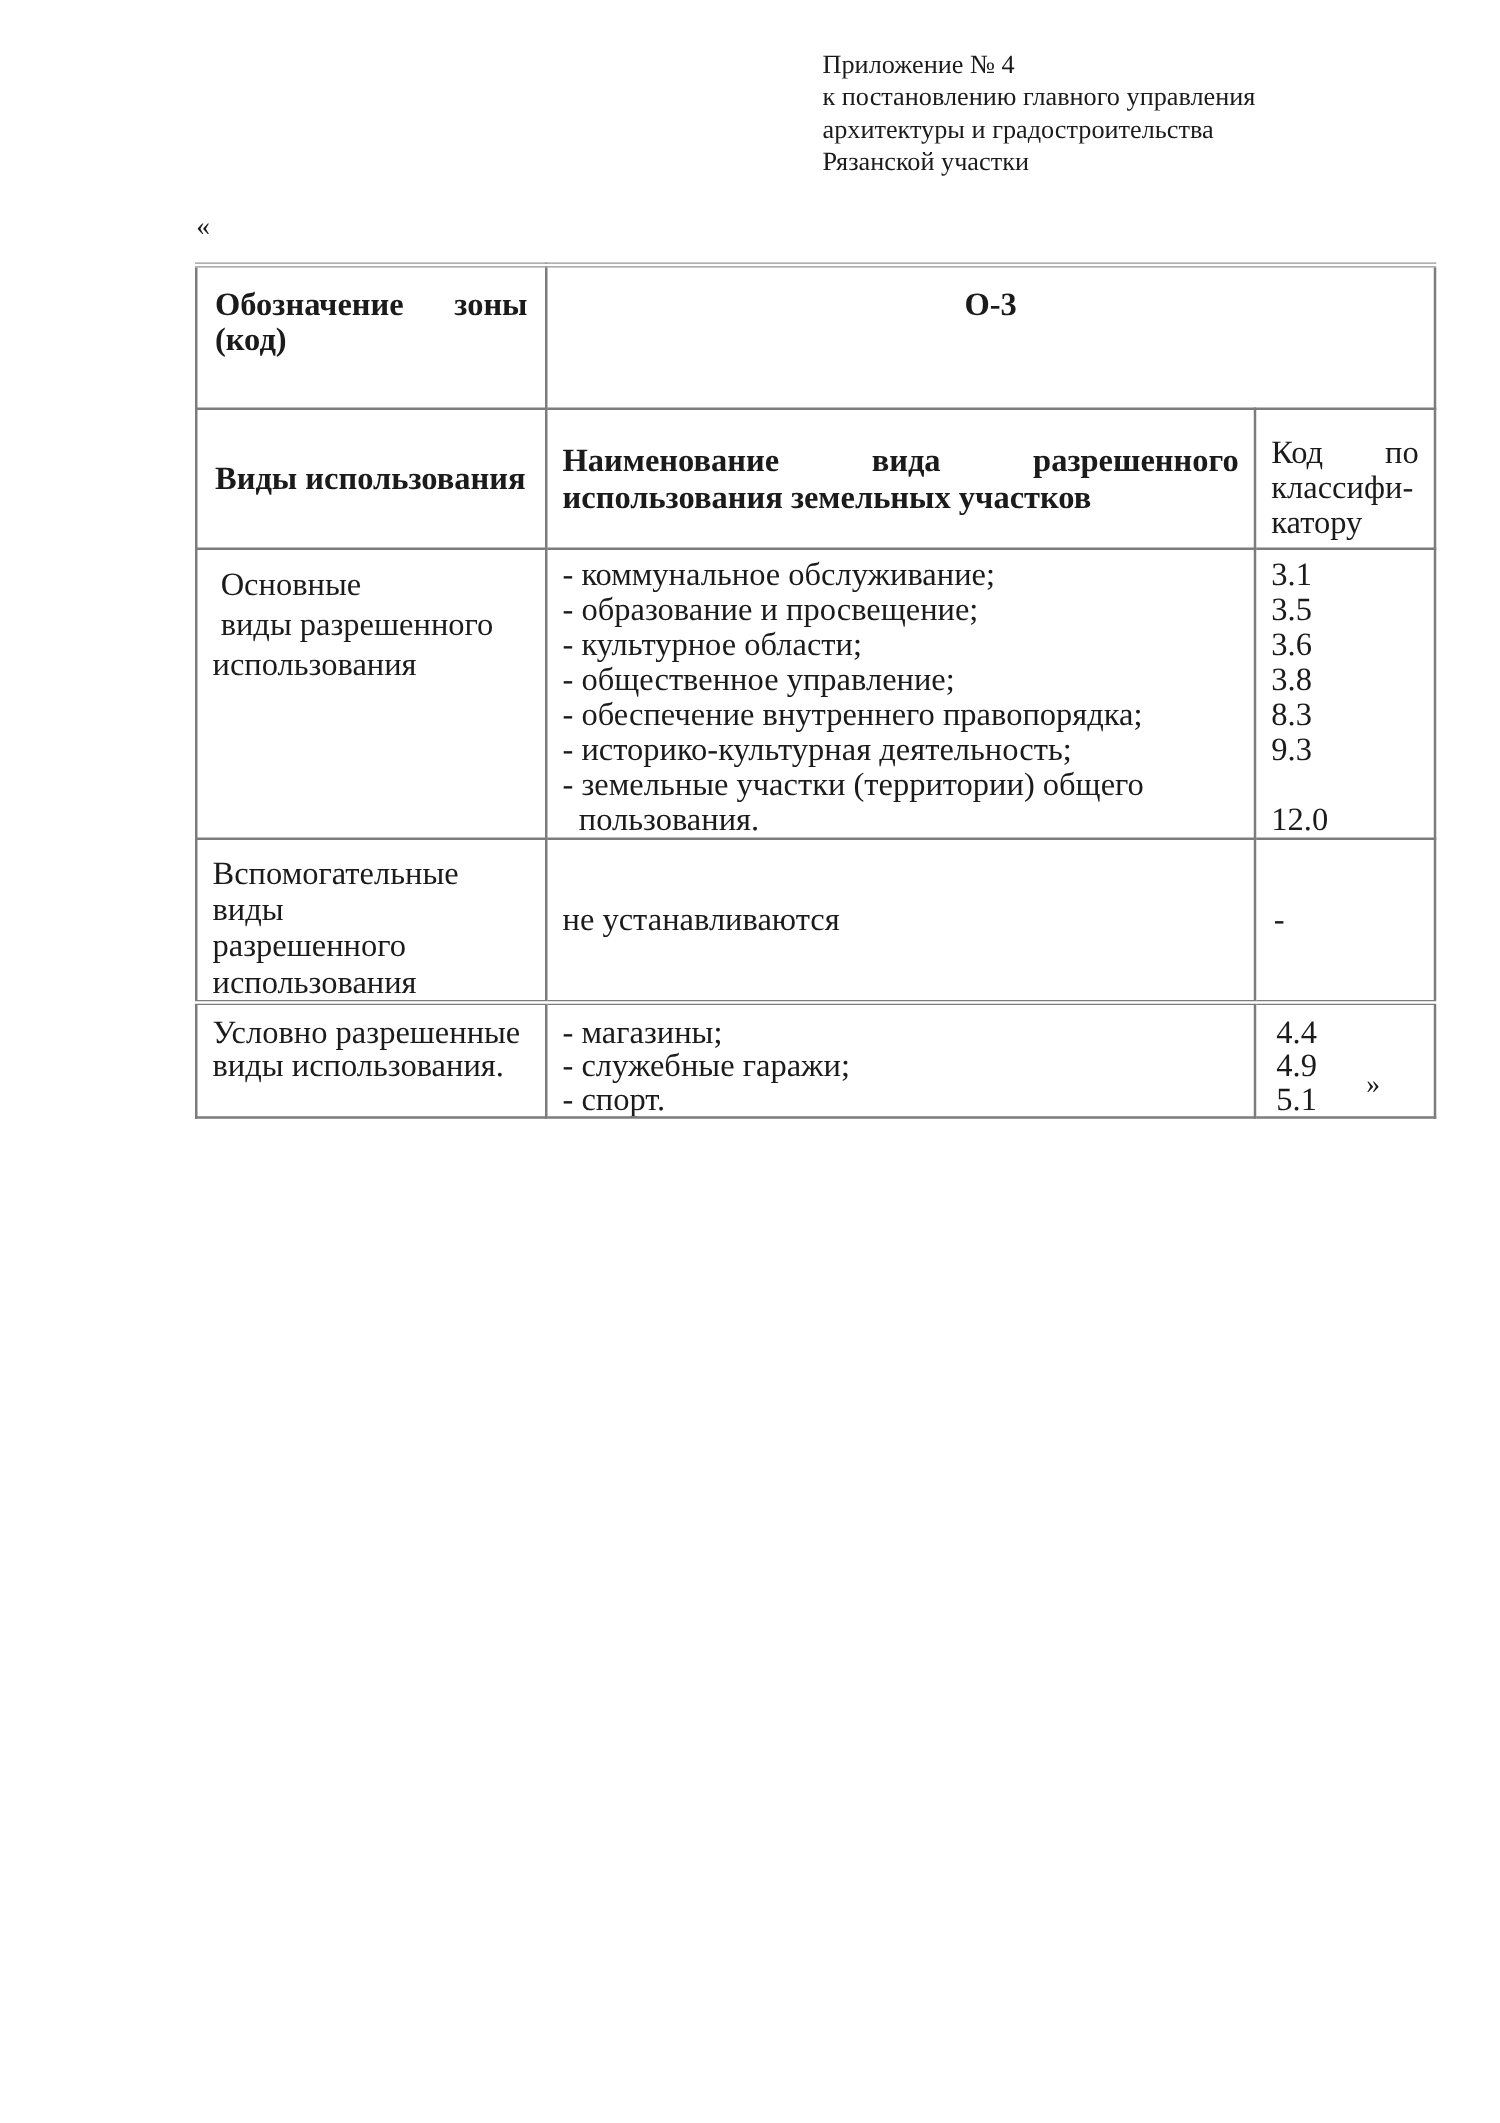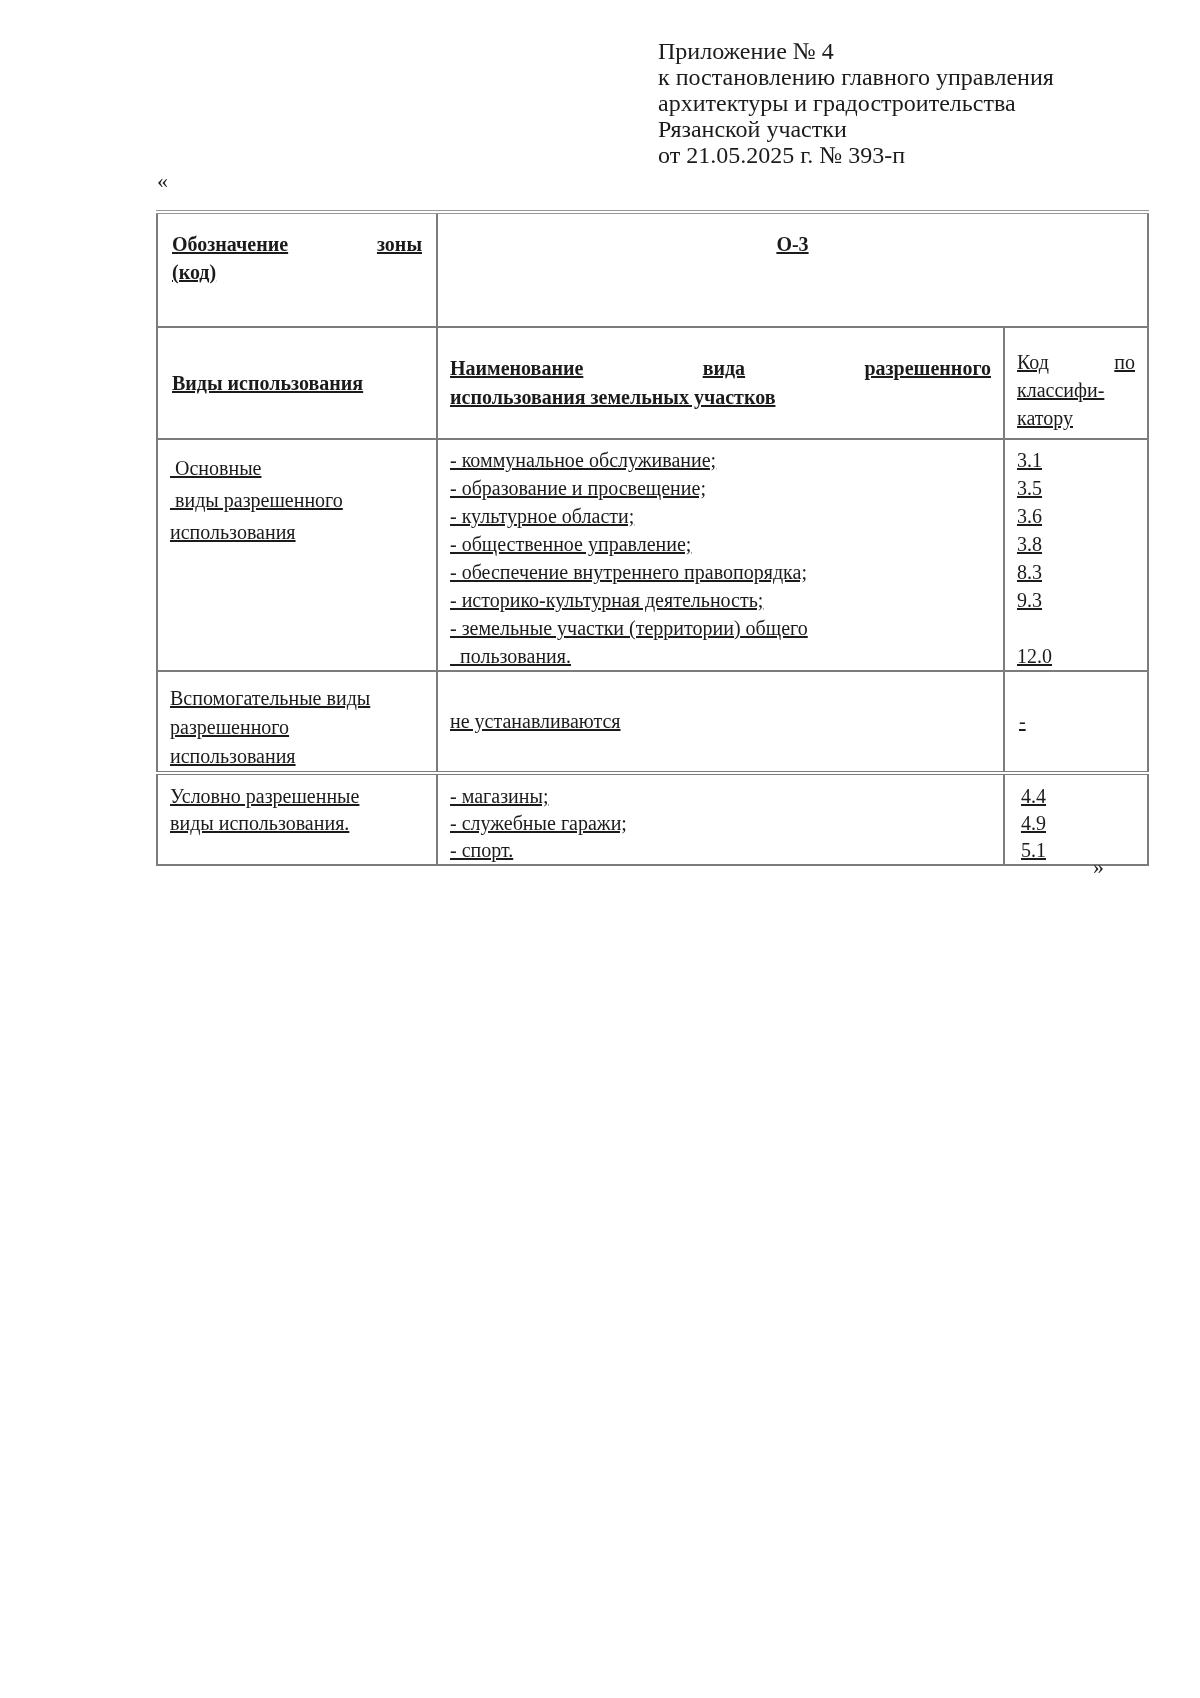--- a/index.html
+++ b/index.html
@@ -6,37 +6,36 @@
   .page{
     position:relative;
     width:1200px;height:1698px;
     background:#ffffff;
     font-family:"Liberation Serif","DejaVu Serif",serif;
     color:#1b1b1b;
     overflow:hidden;
   }
   .doc-header{
     position:absolute;left:658px;top:38px;
-    font-size:24px;line-height:26px;
+    font-size:21px;line-height:26px;
     white-space:nowrap;
   }
   .quote-open{
     position:absolute;left:157px;top:168px;
     font-size:22px;
   }
   .quote-close{
     position:absolute;left:1093px;top:854px;
     font-size:22px;
   }
   table.use-table{
     position:absolute;left:156px;top:210px;
     width:991px;
     border-collapse:collapse;table-layout:fixed;
-    font-size:20px;
-    text-decoration:underline;
+    font-size:26px;
   }
   table.use-table{border-top:4px double #969696;}
   .use-table td{
     border:2px solid #7c7c7c;
     vertical-align:top;
     padding:0 12px;
     overflow:hidden;
   }
   col.c1{width:280px;}
   col.c2{width:567px;}
@@ -73,21 +72,20 @@
 </head>
 <body>
 
 <div class="page">
 
   <div class="doc-header">
     <div>Приложение № 4</div>
     <div>к постановлению главного управления</div>
     <div>архитектуры и градостроительства</div>
     <div>Рязанской участки</div>
-    <div>от 21.05.2025 г. № 393-п</div>
   </div>
 
   <div class="quote-open">«</div>
 
   <table class="use-table">
     <colgroup>
         <col class="c1">
         <col class="c2">
         <col class="c3">
       </colgroup>

